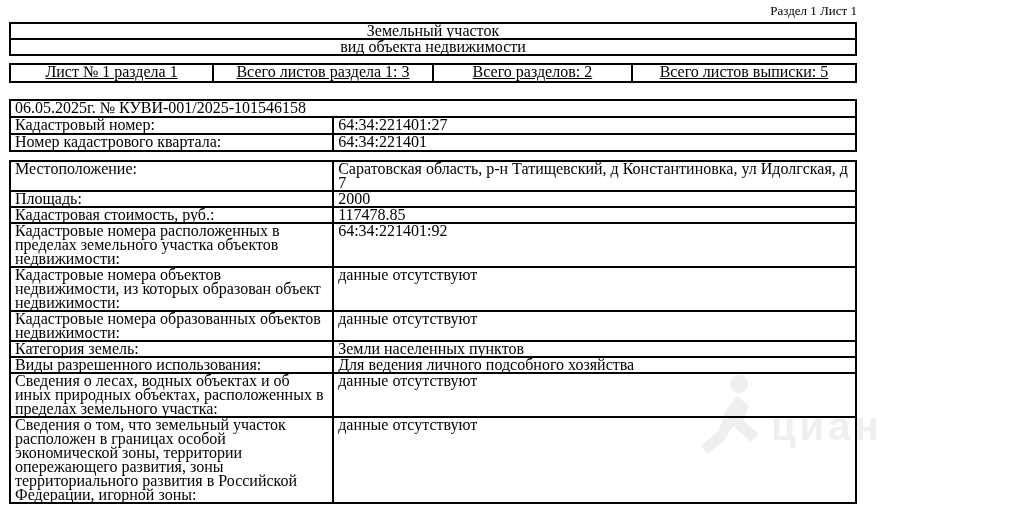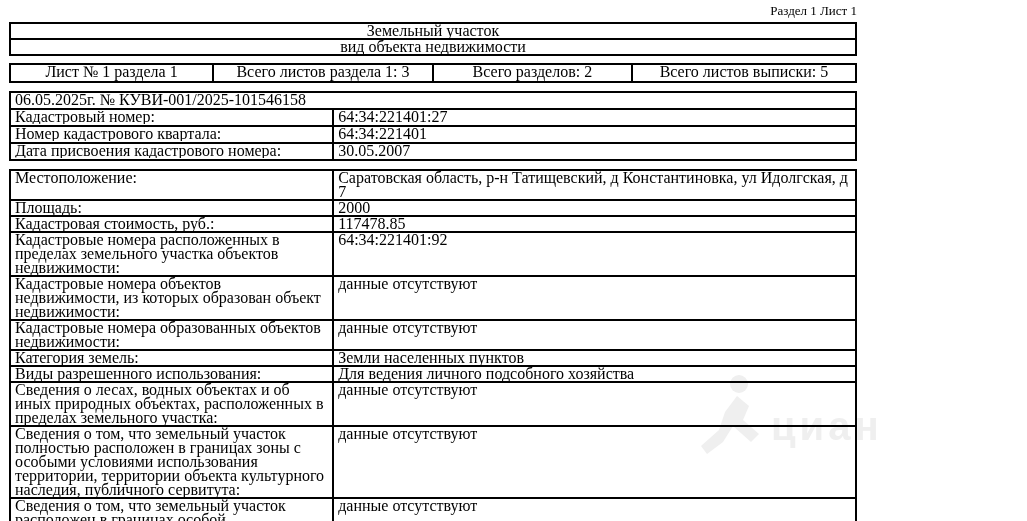--- a/index.html
+++ b/index.html
@@ -52,24 +52,24 @@
   }
   table.t td {
     border: 2px solid #000;
     padding: 0 4px;
     vertical-align: top;
     line-height: 14px;
     overflow: hidden;
   }
   .t-header { margin-bottom: 7px; }
   .t-header td { text-align: center; height: 12px; line-height: 12px; padding: 0; }
-  .t-sheets { margin-bottom: 8px; }
+  .t-sheets { margin-bottom: 16px; text-decoration: underline; }
   .t-sheets td { text-align: center; height: 16px; line-height: 16px; padding: 0 4px; }
   .t-cadastral { margin-bottom: 8px; }
-  .t-cadastral td { height: 15px; line-height: 15px; border-radius: 8px; }
+  .t-cadastral td { height: 15px; line-height: 15px; }
   .col-label { width: 38.2%; }
   .col-value { width: 61.8%; }
   .c1 { width: 24%; } .c2 { width: 26%; } .c3 { width: 23.5%; } .c4 { width: 26.5%; }
   .t-details td { padding: 1px 4px; }
   .rh58 td { height: 58px; }
 </style>
 </head>
 <body>
 
 <div class="page">
@@ -124,24 +124,20 @@
         <td colspan="2">06.05.2025г. № КУВИ-001/2025-101546158</td>
       </tr>
       <tr>
         <td>Кадастровый номер:</td>
         <td>64:34:221401:27</td>
       </tr>
       <tr>
         <td>Номер кадастрового квартала:</td>
         <td>64:34:221401</td>
       </tr>
-      <tr>
-        <td>Дата присвоения кадастрового номера:</td>
-        <td>30.05.2007</td>
-      </tr>
     </tbody>
       </table>
 
     <table class="t t-details">
       <colgroup>
           <col class="col-label">
           <col class="col-value">
         </colgroup>
       <tbody>
       <tr>
@@ -173,24 +169,20 @@
         <td>Земли населенных пунктов</td>
       </tr>
       <tr>
         <td>Виды разрешенного использования:</td>
         <td>Для ведения личного подсобного хозяйства</td>
       </tr>
       <tr>
         <td>Сведения о лесах, водных объектах и об иных природных объектах, расположенных в пределах земельного участка:</td>
         <td>данные отсутствуют</td>
       </tr>
-      <tr>
-        <td>Сведения о том, что земельный участок полностью расположен в границах зоны с особыми условиями использования территории, территории объекта культурного наследия, публичного сервитута:</td>
-        <td>данные отсутствуют</td>
-      </tr>
       <tr class="rh58">
         <td>Сведения о том, что земельный участок расположен в границах особой экономической зоны, территории опережающего развития, зоны территориального развития в Российской Федерации, игорной зоны:</td>
         <td>данные отсутствуют</td>
       </tr>
     </tbody>
       </table>
 
   </div>
 </div>
 

